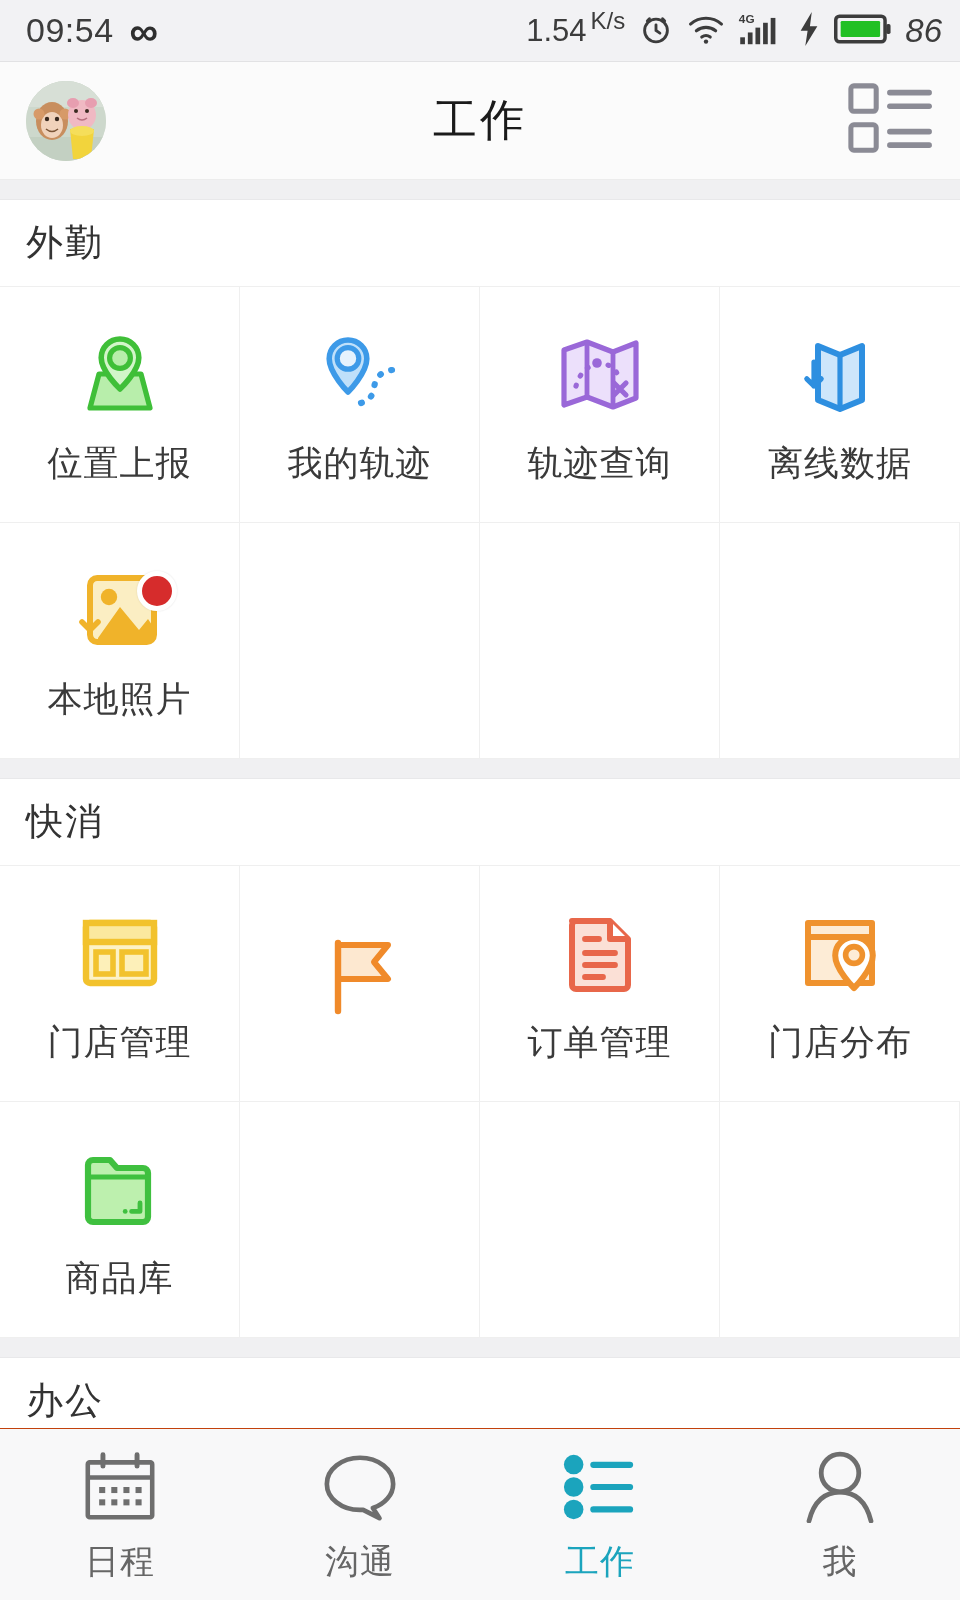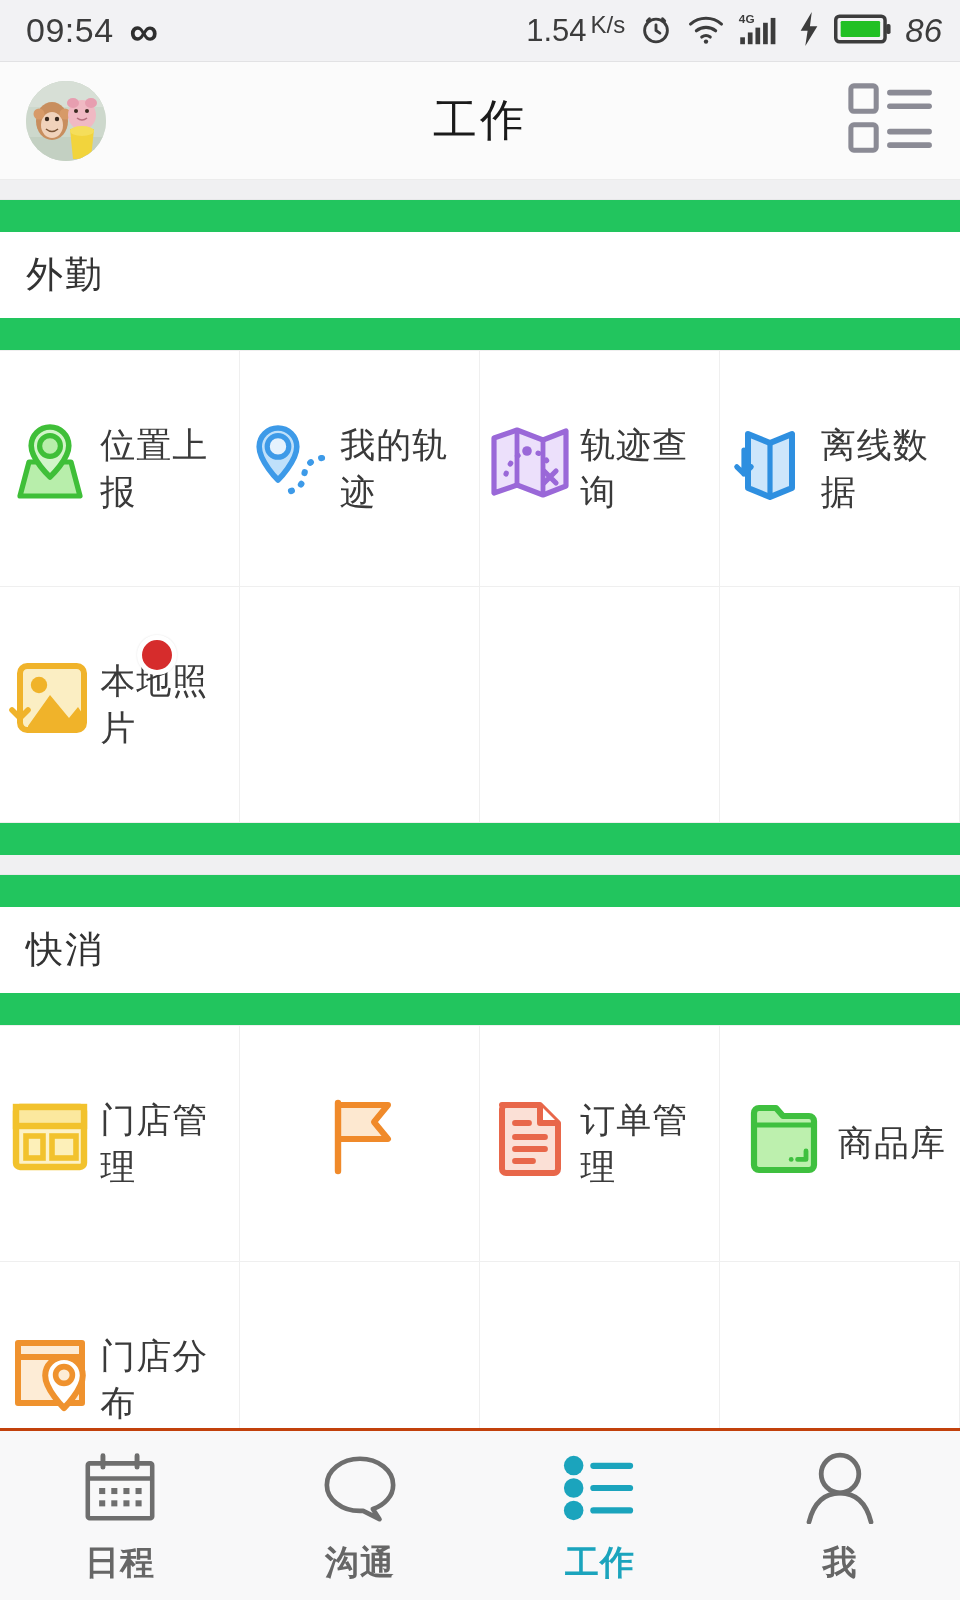--- a/index.html
+++ b/index.html
@@ -22,21 +22,21 @@
     background: #f2f2f4;
     display: flex; align-items: center;
     padding: 0 18px 0 26px;
     border-bottom: 1px solid #e2e2e4;
   }
   .sb-left { display: flex; align-items: center; gap: 16px; }
   .sb-time { font-size: 34px; color: #3c3c3c; letter-spacing: 0.5px; font-weight: 400; }
   .sb-infinity { font-size: 40px; color: #2e2e2e; line-height: 0.7; font-weight: 700; }
   .sb-spacer { flex: 1 1 auto; }
   .sb-right { display: flex; align-items: center; gap: 13px; }
-  .sb-speed { font-size: 31px; color: #3c3c3c; display: flex; align-items: center; gap: 4px; }
+  .sb-speed { font-size: 31px; color: #3c3c3c; display: flex; align-items: flex-start; gap: 4px; }
   .sb-speed .unit { font-size: 24px; position: relative; top: -6px; }
   .sb-batt-num { font-size: 33px; color: #3c3c3c; font-style: italic; }
 
   
   .header {
     height: 118px; flex: 0 0 118px;
     background: #fbfbfb;
     display: flex; align-items: center;
     padding: 0 26px;
     position: relative;
@@ -53,40 +53,40 @@
     position: absolute; left: 0; right: 0; text-align: center;
     font-size: 44px; color: #1a1a1a; letter-spacing: 3px;
     pointer-events: none;
   }
   .header-right { margin-left: auto; z-index: 2; }
 
   
   .body {
     flex: 1 1 auto;
     overflow: hidden;
-    background: #22c55e;
-    display: flex; flex-direction: column; gap: 32px;
+    background: #14b8a6;
+    display: flex; flex-direction: column;
   }
   .band { height: 20px; background: #f0f0f2; flex: 0 0 20px; border-bottom: 1px solid #e8e8ea; }
   .section-title {
     height: 86px; flex: 0 0 86px;
     display: flex; align-items: center;
     padding-left: 26px;
     font-size: 37px; color: #333333; letter-spacing: 2px;
     background: #ffffff;
   }
   .grid {
     display: grid;
     grid-template-columns: repeat(4, 1fr);
     background: #ffffff;
     border-top: 1px solid #efefef;
   }
   .cell {
     height: 236px;
-    display: flex; flex-direction: row;
+    display: flex; flex-direction: column;
     align-items: center; justify-content: center;
     border-right: 1px solid #efefef;
     border-bottom: 1px solid #efefef;
     background: #ffffff;
     position: relative;
   }
   .cell:nth-child(4n) { border-right: none; }
   .cell.empty { border-right: 1px solid #efefef; }
   .cell-icon {
     width: 104px; height: 104px;
@@ -103,23 +103,22 @@
     background: #d62c2c;
     border: 5px solid #ffffff;
     box-shadow: 0 0 2px rgba(0,0,0,0.12);
     top: 48px; right: 62px;
   }
 
   
   .tabbar {
     height: 172px; flex: 0 0 172px;
     background: #f8f8f9;
-    border-top: 3px solid #c2410c;
+    border-top: 1px solid #c2410c;
     display: flex;
-    font-weight: bold;
   }
   .tab {
     flex: 1 1 0;
     display: flex; flex-direction: column;
     align-items: center; justify-content: center;
     gap: 10px;
   }
   .tab-icon { width: 86px; height: 84px; display: flex; align-items: center; justify-content: center; }
   .tab-label { font-size: 34px; color: #666666; letter-spacing: 1px; }
   .tab.active .tab-label { color: #1ba4bd; }
@@ -327,39 +326,39 @@
             <path d="M16.5 30 h15" stroke="#e8674a" stroke-width="2.9" stroke-linecap="round"></path>
             <path d="M16.5 36 h9" stroke="#e8674a" stroke-width="2.9" stroke-linecap="round"></path>
           </svg>
         </div>
         <div class="cell-label">订单管理</div>
       </div>
 
       <div class="cell">
         <div class="cell-icon">
           <svg width="96" height="96" viewBox="0 0 48 48" fill="none">
+            <path d="M8 9 h32 v7 H8 z" fill="#fdecd6" stroke="#ef922e" stroke-width="3" stroke-linejoin="round"></path>
+            <path d="M8 16 h32 v23 H8 z" fill="#fdecd6" stroke="#ef922e" stroke-width="3" stroke-linejoin="round"></path>
+            <path d="M31 16 c-5.2 0-9.4 4.1-9.4 9.2 0 7 9.4 16.3 9.4 16.3s9.4-9.3 9.4-16.3c0-5.1-4.2-9.2-9.4-9.2z" fill="#ffffff" stroke="#ef922e" stroke-width="3" stroke-linejoin="round"></path>
+            <circle cx="31" cy="25" r="4.2" fill="#fdecd6" stroke="#ef922e" stroke-width="2.8"></circle>
+          </svg>
+        </div>
+        <div class="cell-label">门店分布</div>
+      </div>
+
+      <div class="cell">
+        <div class="cell-icon">
+          <svg width="96" height="96" viewBox="0 0 48 48" fill="none">
             <path d="M8 12 a2.5 2.5 0 0 1 2.5 -2.5 h8.5 l3.5 4 h13 a2.5 2.5 0 0 1 2.5 2.5 v22 a2.5 2.5 0 0 1 -2.5 2.5 H10.5 A2.5 2.5 0 0 1 8 38 z" fill="#bdf0ae" stroke="#3fc03f" stroke-width="3.1" stroke-linejoin="round"></path>
             <path d="M8.8 18 h30.4" stroke="#3fc03f" stroke-width="2.6"></path>
             <path d="M34 31 v4.2 h-4.2" stroke="#3fc03f" stroke-width="2.4" stroke-linecap="round" stroke-linejoin="round"></path>
             <circle cx="26.6" cy="35.2" r="1.2" fill="#3fc03f"></circle>
           </svg>
         </div>
         <div class="cell-label">商品库</div>
-      </div>
-
-      <div class="cell">
-        <div class="cell-icon">
-          <svg width="96" height="96" viewBox="0 0 48 48" fill="none">
-            <path d="M8 9 h32 v7 H8 z" fill="#fdecd6" stroke="#ef922e" stroke-width="3" stroke-linejoin="round"></path>
-            <path d="M8 16 h32 v23 H8 z" fill="#fdecd6" stroke="#ef922e" stroke-width="3" stroke-linejoin="round"></path>
-            <path d="M31 16 c-5.2 0-9.4 4.1-9.4 9.2 0 7 9.4 16.3 9.4 16.3s9.4-9.3 9.4-16.3c0-5.1-4.2-9.2-9.4-9.2z" fill="#ffffff" stroke="#ef922e" stroke-width="3" stroke-linejoin="round"></path>
-            <circle cx="31" cy="25" r="4.2" fill="#fdecd6" stroke="#ef922e" stroke-width="2.8"></circle>
-          </svg>
-        </div>
-        <div class="cell-label">门店分布</div>
       </div>
       <div class="cell empty"></div>
       <div class="cell empty"></div>
       <div class="cell empty"></div>
     </div>
 
     <div class="band"></div>
 
     <div class="section-title">办公</div>
 

